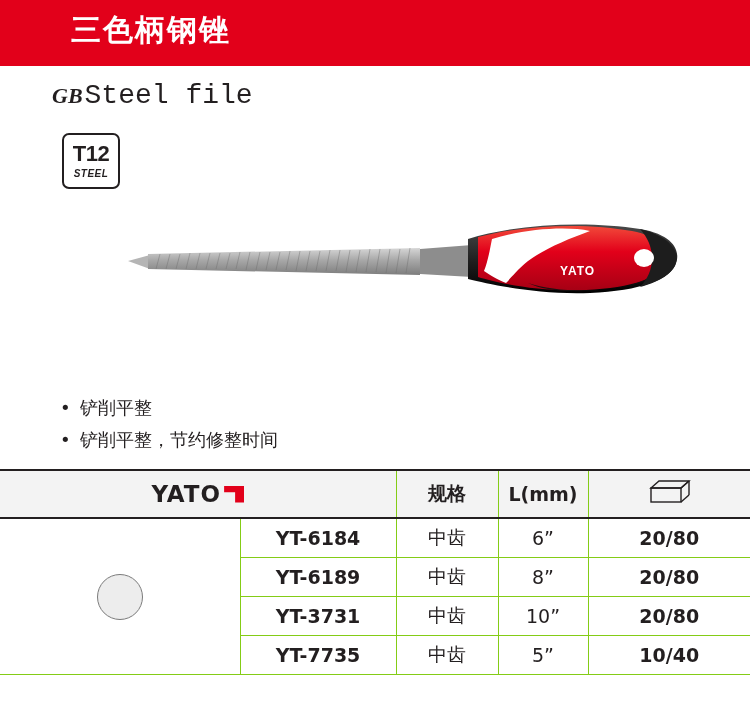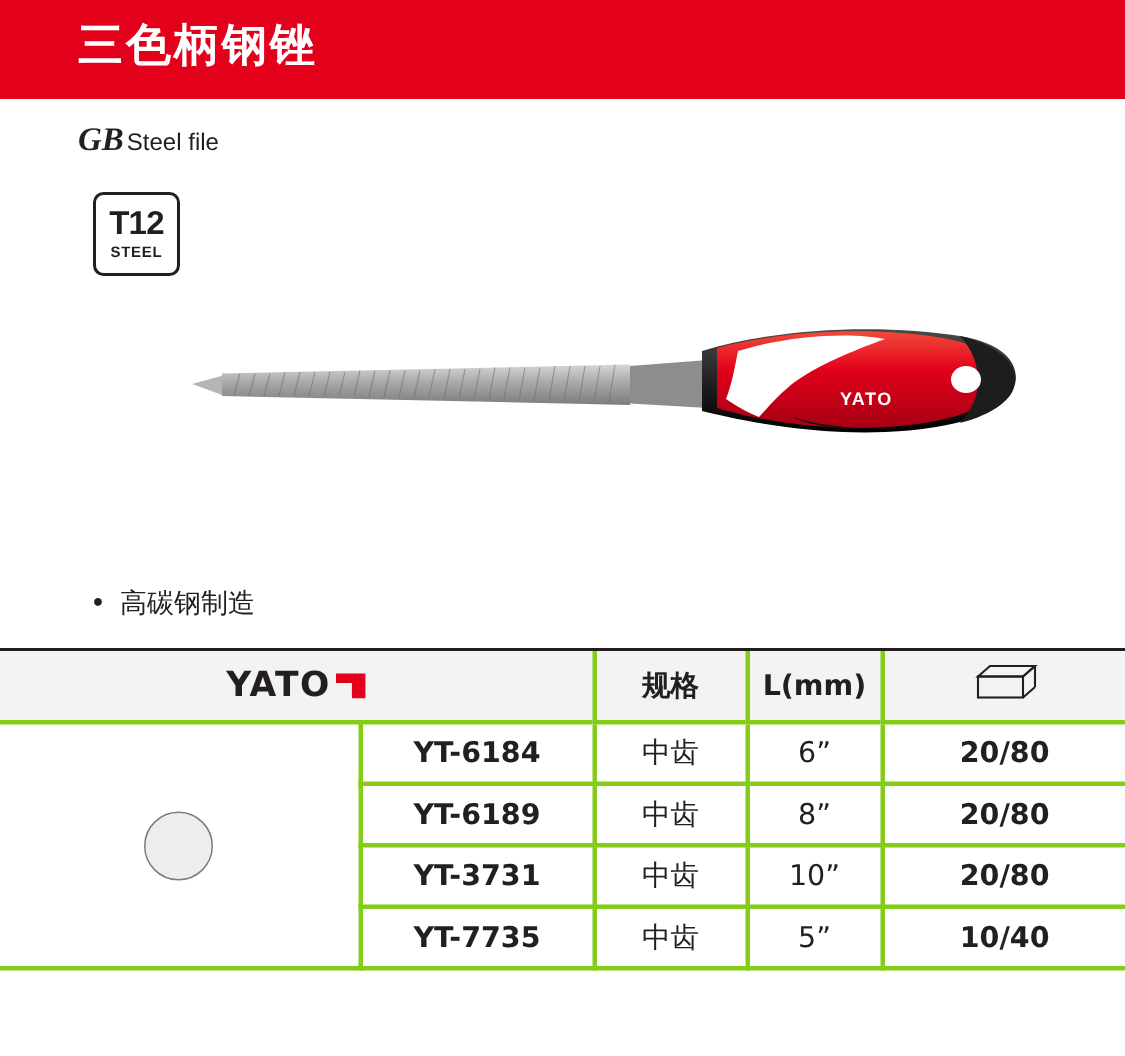--- a/index.html
+++ b/index.html
@@ -38,21 +38,21 @@
     left: 0;
     top: 0;
     width: 18px;
     height: 60px;
     background: #e2001a;
     clip-path: polygon(0 0, 100% 0, 100% 100%, 0 100%);
   }
   .title-cn {
     position: relative;
     z-index: 2;
-    margin-left: 52px;
+    margin-left: 71px;
     font-size: 30px;
     font-weight: bold;
     color: #ffffff;
     letter-spacing: 2px;
     font-family: "DejaVu Sans", "Liberation Sans", sans-serif;
   }
   .header-underline {
     height: 6px;
     background: #e2001a;
     width: 750px;
@@ -65,22 +65,23 @@
     gap: 2px;
   }
   .subtitle-gb {
     font-family: "Liberation Serif", serif;
     font-style: italic;
     font-weight: bold;
     font-size: 22px;
     color: #231f20;
   }
   .subtitle-en {
-    font-size: 16px;
+    font-size: 28px;
     color: #231f20;
+    font-family: Liberation Mono, monospace;
   }
 
   
   .badge {
     margin: 22px 0 0 62px;
     width: 54px;
     height: 52px;
     border: 2px solid #231f20;
     border-radius: 7px;
     display: flex;
@@ -92,20 +93,21 @@
   .badge-main {
     font-size: 22px;
     font-weight: bold;
     letter-spacing: -0.5px;
   }
   .badge-sub {
     font-size: 10px;
     font-weight: bold;
     margin-top: 4px;
     letter-spacing: 0.5px;
+    font-style: italic;
   }
 
   
   .product-area {
     position: relative;
     height: 190px;
     margin-top: 10px;
   }
   .product-svg {
     position: absolute;
@@ -140,21 +142,21 @@
   .table-wrap {
     margin-top: 16px;
     border-top: 2px solid #231f20;
   }
   table.spec {
     width: 750px;
     border-collapse: collapse;
     table-layout: fixed;
   }
   table.spec td, table.spec th {
-    border: 3px solid #84cc16;
+    border: 1px solid #84cc16;
     text-align: center;
     vertical-align: middle;
     font-family: "DejaVu Sans", "Liberation Sans", sans-serif;
   }
   table.spec tr.head td {
     border-top: none;
     border-bottom: 2px solid #231f20;
     background: #f3f3f3;
     height: 44px;
     font-size: 19px;
@@ -290,21 +292,22 @@
 
     <path d="M520,20 C546,26 560,40 556,54 C552,66 536,74 520,78 C534,64 538,40 520,20 Z" fill="#1d1d1d"></path>
 
     <ellipse cx="524" cy="49" rx="10" ry="9" fill="#ffffff"></ellipse>
 
     <text x="440" y="66" font-family="Liberation Sans, sans-serif" font-size="12" font-weight="bold" fill="#ffffff" letter-spacing="1">YATO</text>
   </svg>
 </div>
 
 <ul class="bullets">
-  <li>高碳钢制造</li>
+  <li>铲削平整</li>
+  <li>铲削平整，节约修整时间</li>
 </ul>
 
 <div class="table-wrap">
   <table class="spec">
     <colgroup>
       <col style="width:240px">
       <col style="width:156px">
       <col style="width:102px">
       <col style="width:90px">
       <col style="width:162px">

